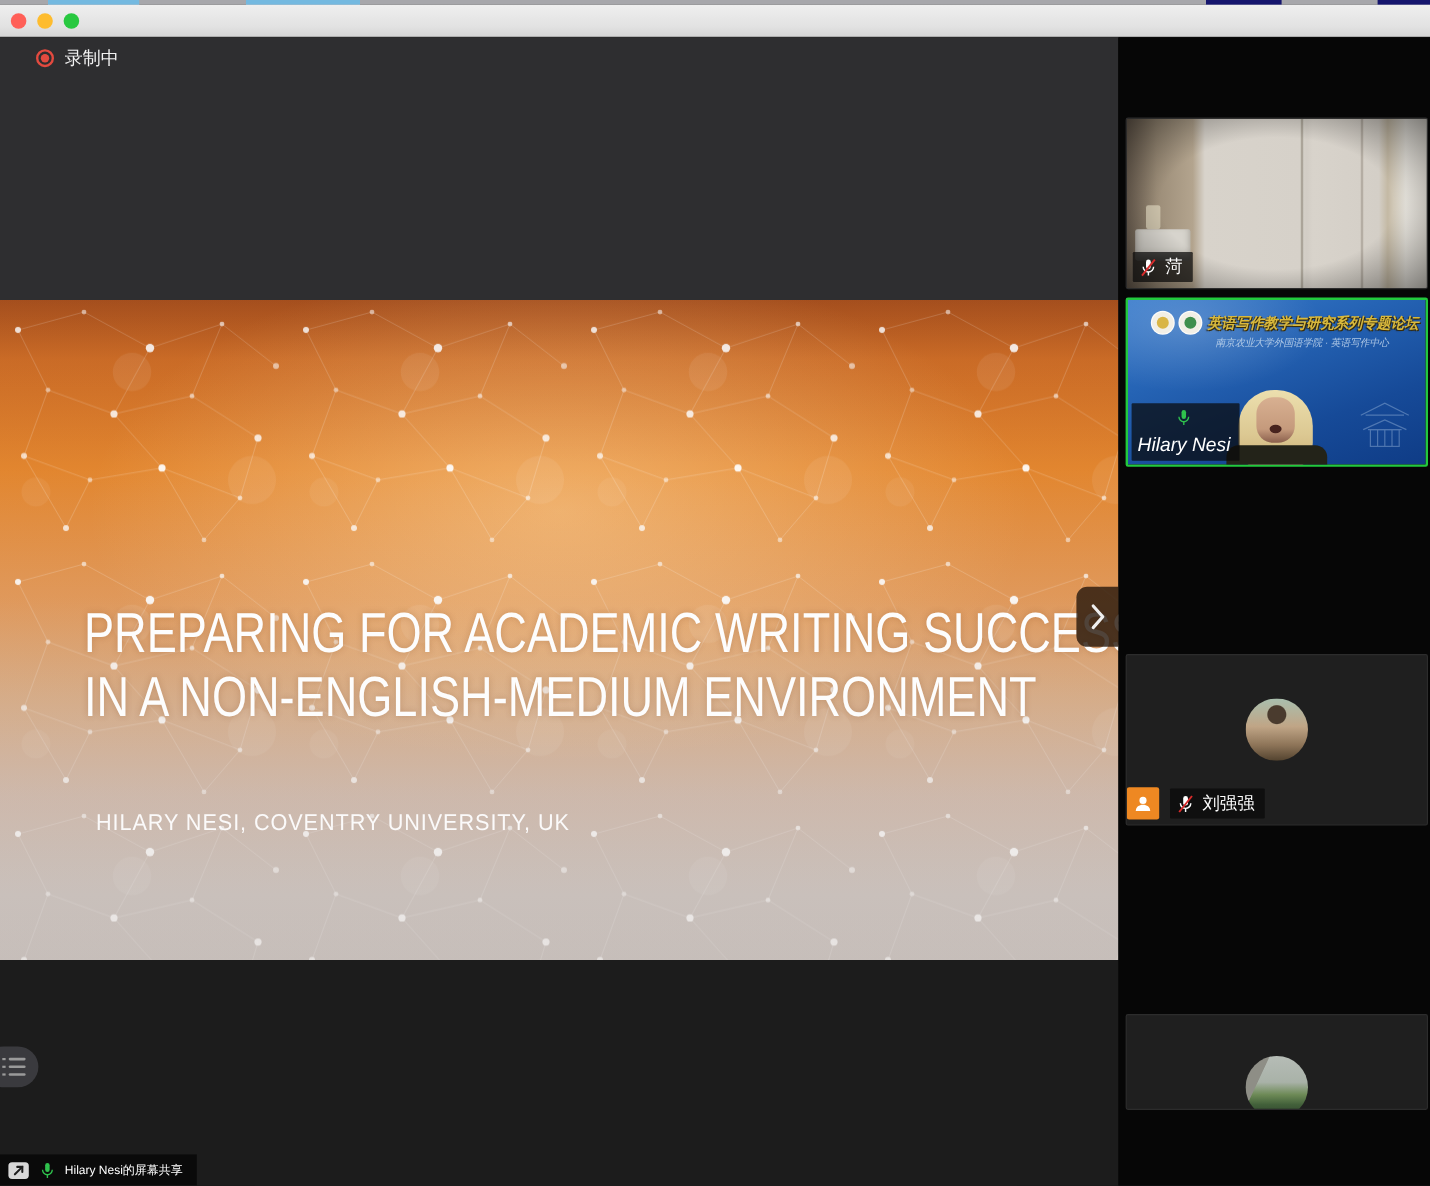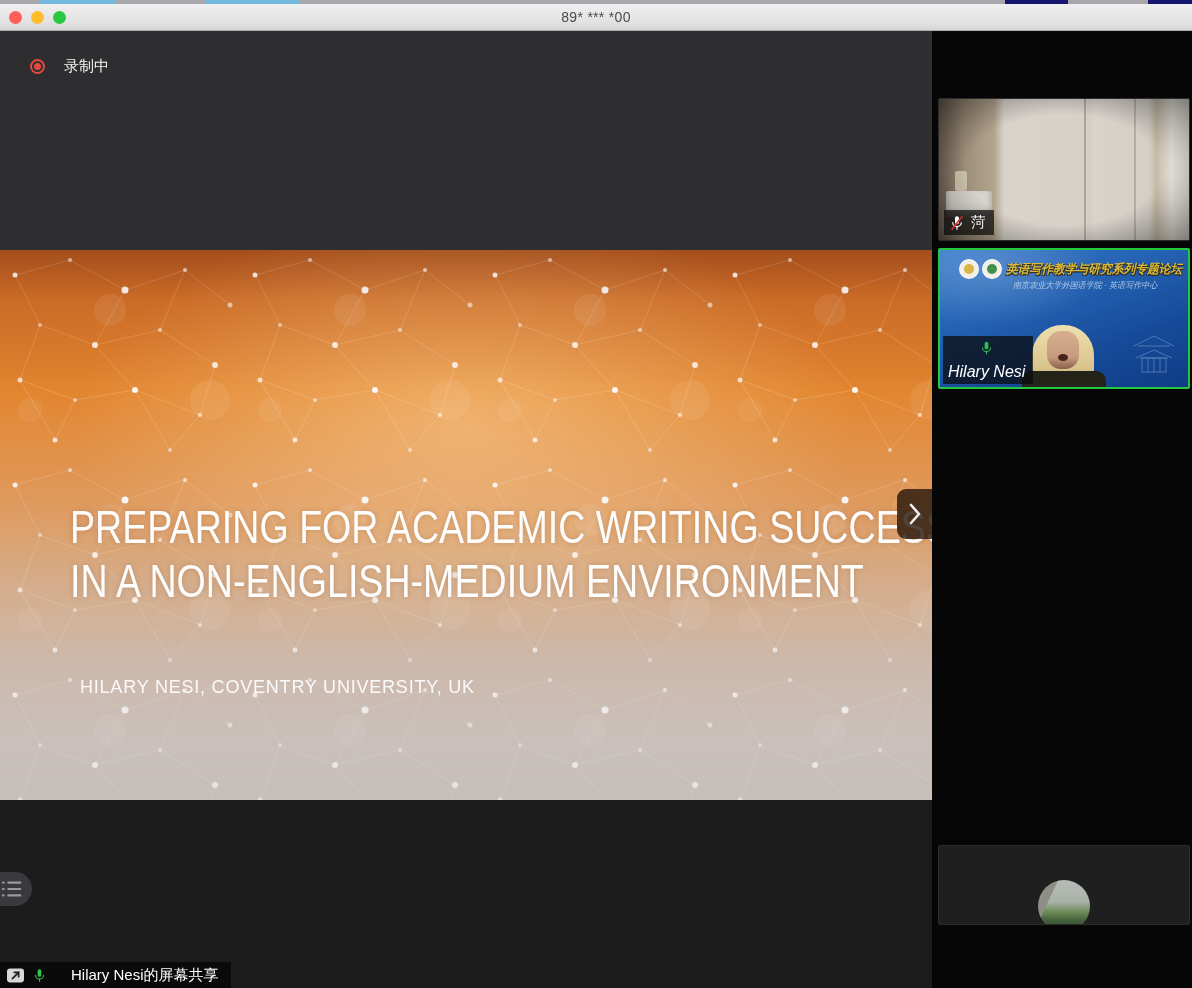--- a/index.html
+++ b/index.html
@@ -26,21 +26,21 @@
   .t-yellow{left:31px;background:#febc2e;}
   .t-green{left:53px;background:#28c840;}
   .win-title{
     position:absolute;left:0;right:0;top:5px;text-align:center;
     font-size:14px;color:#4a4a4a;letter-spacing:.3px;
   }
   
   .main{position:absolute;left:0;top:31px;width:932px;height:957px;background:#2e2e30;}
   .main-lower{position:absolute;left:0;top:769px;width:932px;height:188px;background:#1c1c1c;}
   .recording{
-    position:absolute;left:30px;top:26px;display:flex;align-items:center;gap:19px;
+    position:absolute;left:30px;top:8px;display:flex;align-items:center;gap:9px;
   }
   .rec-dot{
     width:15px;height:15px;border-radius:50%;
     border:2px solid var(--recording-red,#e34a3f);
     display:flex;align-items:center;justify-content:center;box-sizing:border-box;
   }
   .rec-dot i{display:block;width:7px;height:7px;border-radius:50%;background:var(--recording-red,#e34a3f);}
   .rec-text{color:#f2f2f2;font-size:15px;}
   
   .slide{
@@ -75,21 +75,21 @@
   .list-pill{
     position:absolute;left:-14px;top:841px;width:46px;height:34px;border-radius:17px;
     background:#3a3a3e;display:flex;align-items:center;justify-content:flex-end;
     padding-right:9px;box-sizing:border-box;cursor:pointer;
   }
   
   .share-banner{
     position:absolute;left:0;bottom:0;height:26px;background:#0a0a0a;
     display:flex;align-items:center;gap:7px;padding:0 12px 0 6px;
   }
-  .share-banner .txt{color:#fff;font-size:15px;margin-left:17px;}
+  .share-banner .txt{color:#fff;font-size:10px;}
   
   .sidebar{position:absolute;left:932px;top:31px;width:260px;height:957px;background:#060606;}
   .thumb{
     position:absolute;left:6px;width:252px;height:143px;background:#1f1f1f;
     border:1px solid #2c2c2c;box-sizing:border-box;border-radius:2px;overflow:hidden;cursor:pointer;
   }
   .thumb.active{border:2px solid var(--active-border,#22c93e);font-style:italic;}
   .plabel{
     position:absolute;left:5px;bottom:5px;display:flex;align-items:center;gap:6px;
     background:rgba(10,10,10,0.72);padding:3px 8px 3px 5px;border-radius:1px;
@@ -166,21 +166,20 @@
   <div class="strip-seg seg-blue1"></div>
   <div class="strip-seg seg-blue2"></div>
   <div class="strip-seg seg-navy1"></div>
   <div class="strip-seg seg-navy2"></div>
 </div>
 
 <div class="titlebar">
   <div class="traffic t-red"></div>
   <div class="traffic t-yellow"></div>
   <div class="traffic t-green"></div>
-  <div class="win-title">89* *** *00</div>
 </div>
 
 <div class="main">
   <div class="main-lower"></div>
 
   <div class="recording">
     <span class="rec-dot">
         <i></i>
       </span>
     <span class="rec-text">录制中</span>
@@ -328,19 +327,37 @@
       <svg class="mic-ic mic-on" width="15" height="18" viewBox="0 0 24 24">
         <rect class="mic-body" x="9" y="2" width="6" height="12" rx="3"></rect>
         <path class="mic-arc" d="M5.5 11a6.5 6.5 0 0 0 13 0"></path>
         <line class="mic-stem" x1="12" y1="17.5" x2="12" y2="22"></line>
       </svg>
       <span class="pname" style="font-size:16px;">Hilary Nesi</span>
     </div>
   </div>
 
 
+  <div class="thumb" style="top:514px;">
+    <div class="avatar av-liu" style="top:36px;"></div>
+    <div class="badge orange">
+      <svg width="17" height="17" viewBox="0 0 24 24">
+        <circle cx="12" cy="8.5" r="4.2" fill="#fff"></circle>
+          <path d="M3.5 21c0-5 4-7.5 8.5-7.5s8.5 2.5 8.5 7.5z" fill="#fff"></path>
+      </svg>
+    </div>
+    <div class="plabel">
+      <svg class="mic-ic" width="16" height="18" viewBox="0 0 24 24">
+        <rect class="mic-body" x="9" y="2" width="6" height="12" rx="3"></rect>
+        <path class="mic-arc" d="M5.5 11a6.5 6.5 0 0 0 13 0"></path>
+        <line class="mic-stem" x1="12" y1="17.5" x2="12" y2="22"></line>
+        <line class="mic-slash" x1="4" y1="22" x2="20" y2="2"></line>
+      </svg>
+      <span class="pname">刘强强</span>
+    </div>
+  </div>
 
 
   <div class="thumb" style="top:814px;height:80px;">
     <div class="avatar av-land" style="top:34px;"></div>
   </div>
 
 </div>
 
 </body></html>

